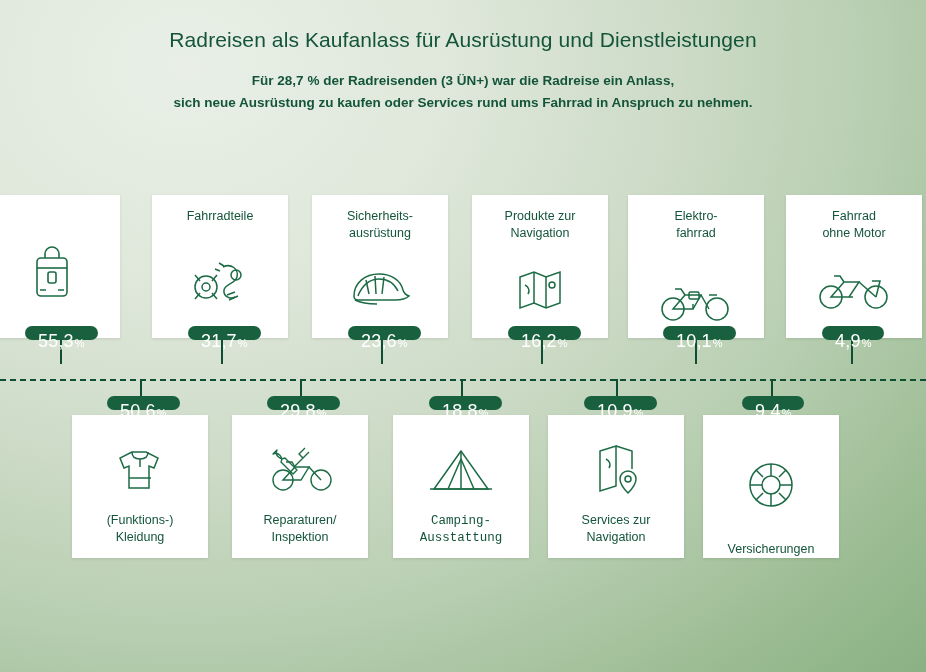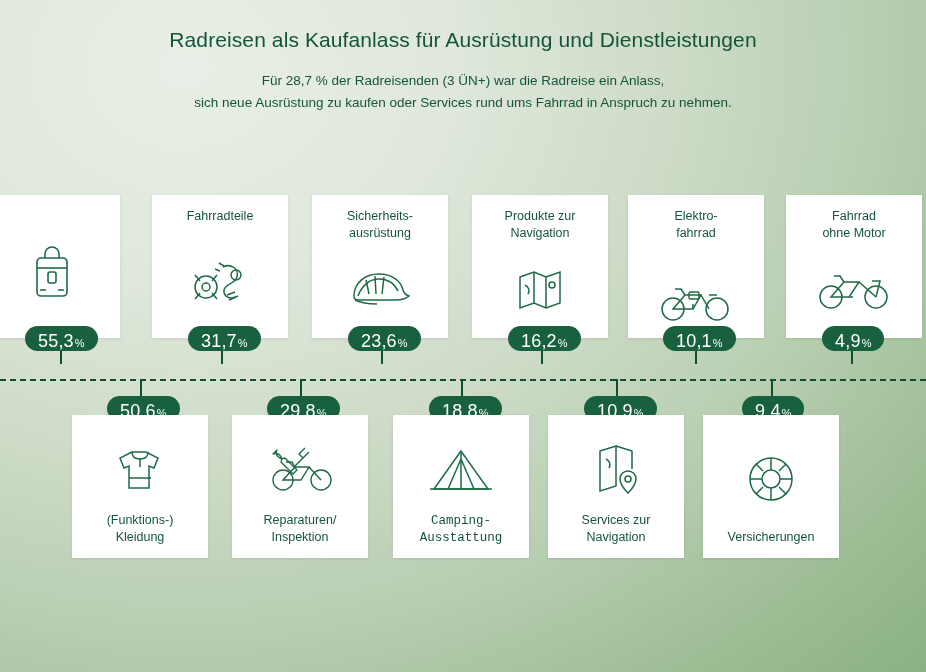--- a/index.html
+++ b/index.html
@@ -27,21 +27,21 @@
     letter-spacing: .1px;
     margin: 0 0 18px 0;
     font-weight: normal;
   }
   .subtitle {
     font-size: 13.5px;
     line-height: 22px;
     color: #14553a;
     margin: 0 auto;
     max-width: 720px;
-    font-weight: normal;
+    font-weight: bold;
   }
   .subtitle .line { display: block; }
 
   
   .axis {
     position: absolute;
     left: 0;
     right: 0;
     top: 379px;
     border-top: 2px dashed #0e4f33;
@@ -81,21 +81,21 @@
   
   .stem {
     position: absolute;
     width: 2px;
     background: #0e4f33;
   }
 
   
   .pill {
     position: absolute;
-    height: 25px;
+    height: 14px;
     border-radius: 15px;
     background: #18603e;
     color: #ffffff;
     display: flex;
     align-items: baseline;
     justify-content: center;
     padding: 0 13px;
     box-sizing: border-box;
     white-space: nowrap;
   }
@@ -323,14 +323,14 @@
 
 <div class="card card-bottom" style="left:703px; top:415px;">
   <div class="card-icon">
     <svg width="58" height="58" viewBox="0 0 58 58" fill="none" stroke="#1c6b45" stroke-width="1.5">
       <circle cx="29" cy="29" r="21"></circle>
       <circle cx="29" cy="29" r="9"></circle>
       <path d="M29 8 v12 M29 38 v12 M8 29 h12 M38 29 h12"></path>
       <path d="M14 14 l7 7 M44 14 l-7 7 M14 44 l7 -7 M44 44 l-7 -7"></path>
     </svg>
   </div>
-  <div class="card-label" style="padding-bottom:12px;">Versicherungen</div>
+  <div class="card-label" style="">Versicherungen</div>
 </div>
 
 </body></html>

